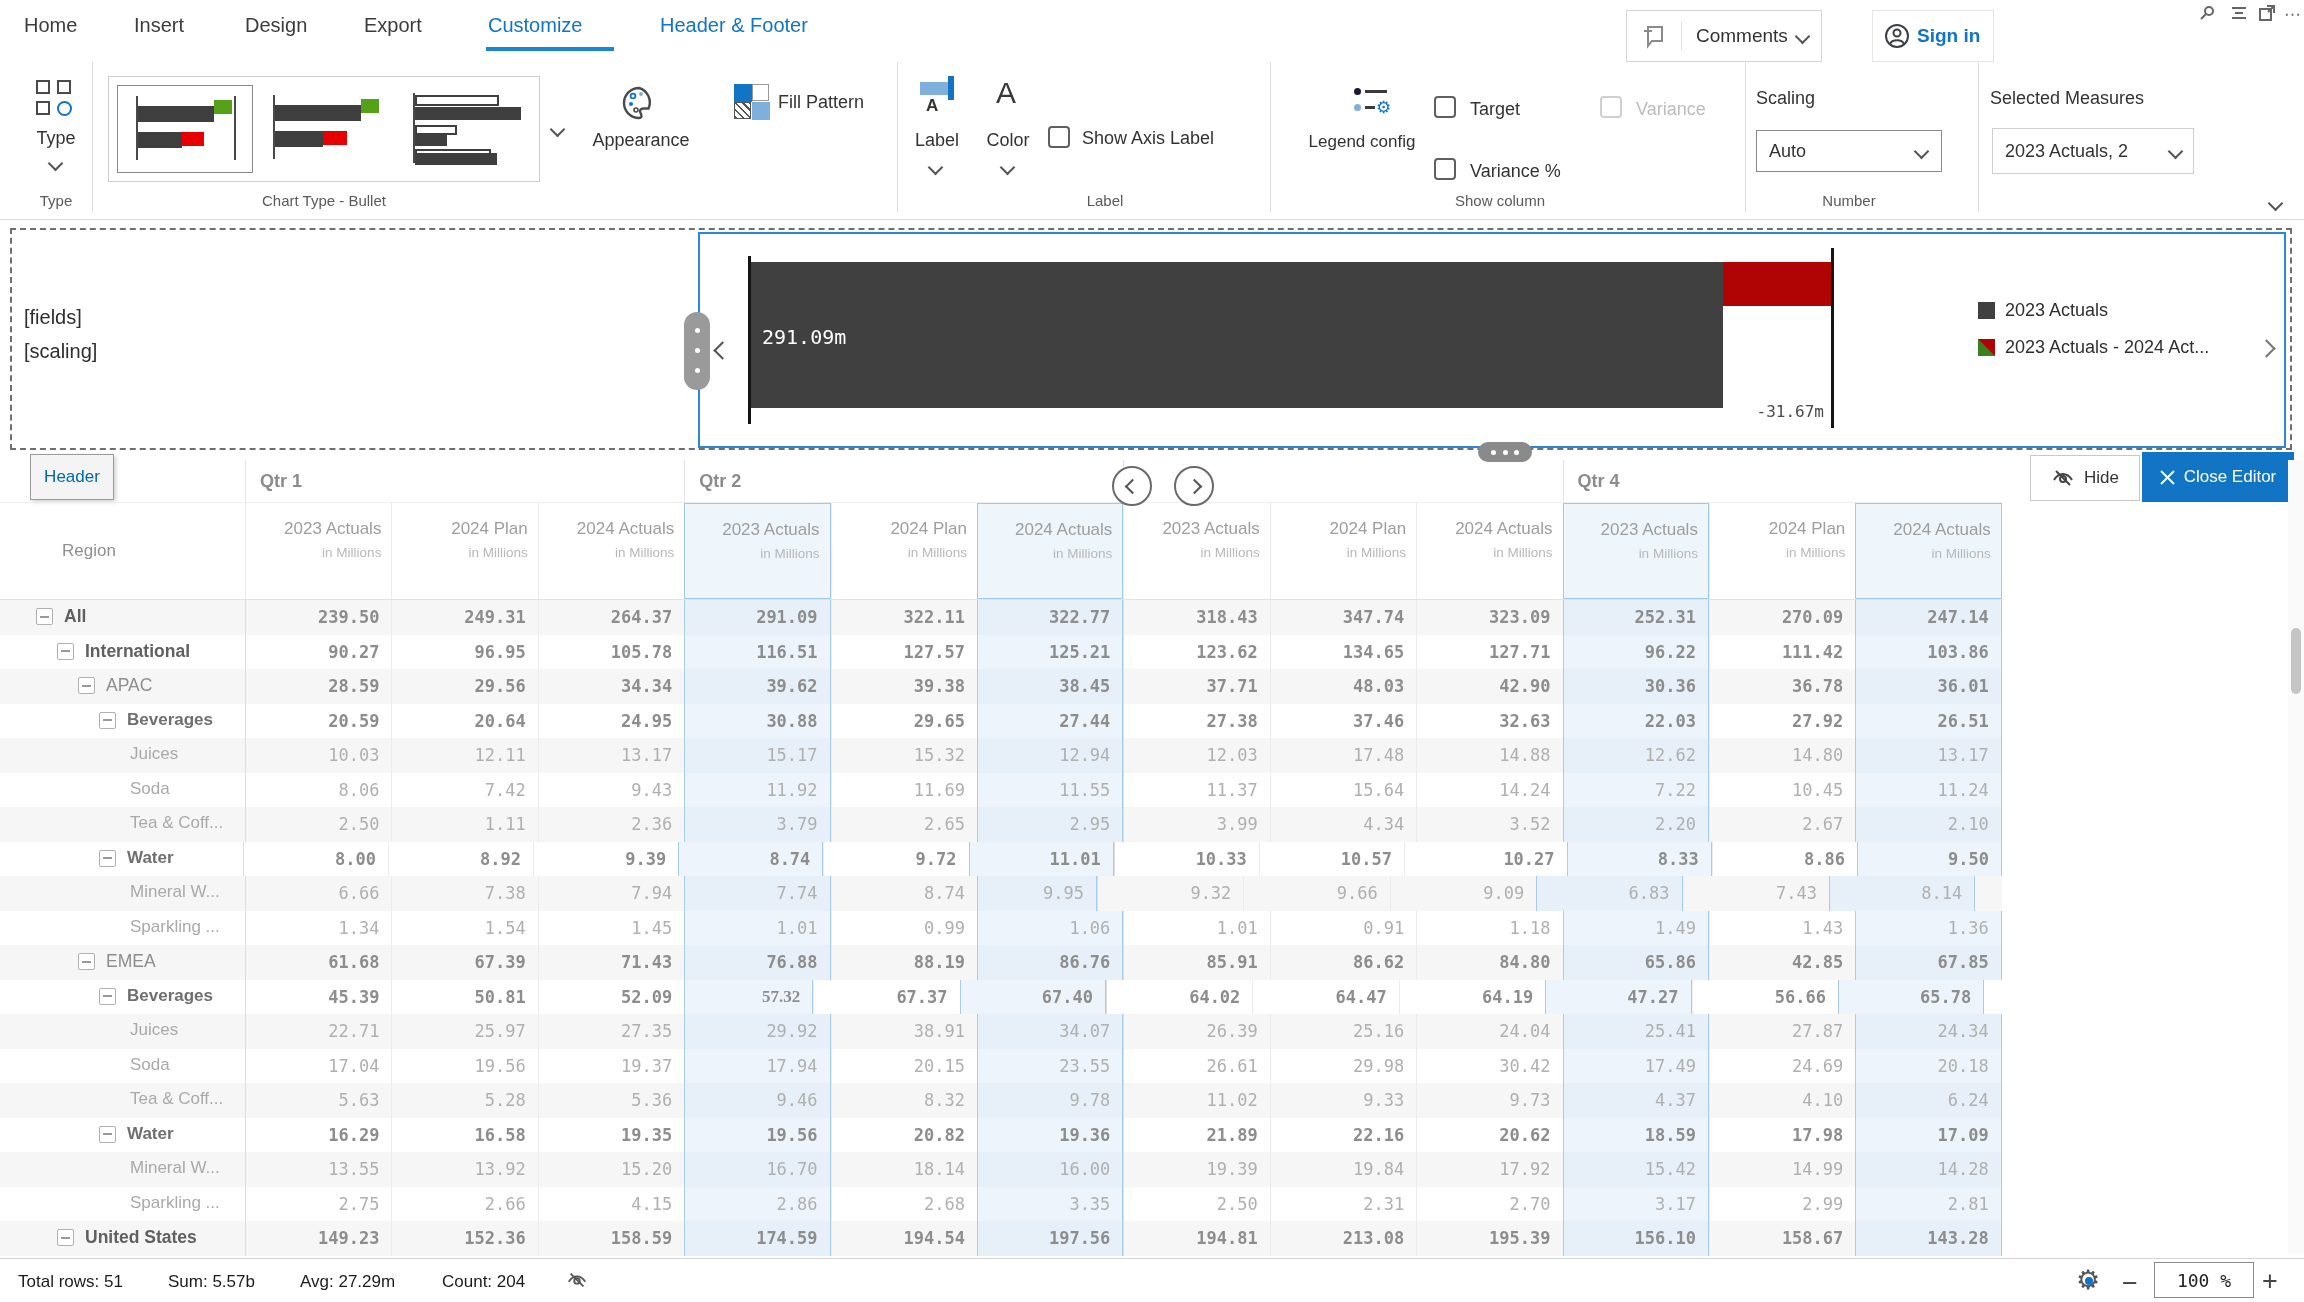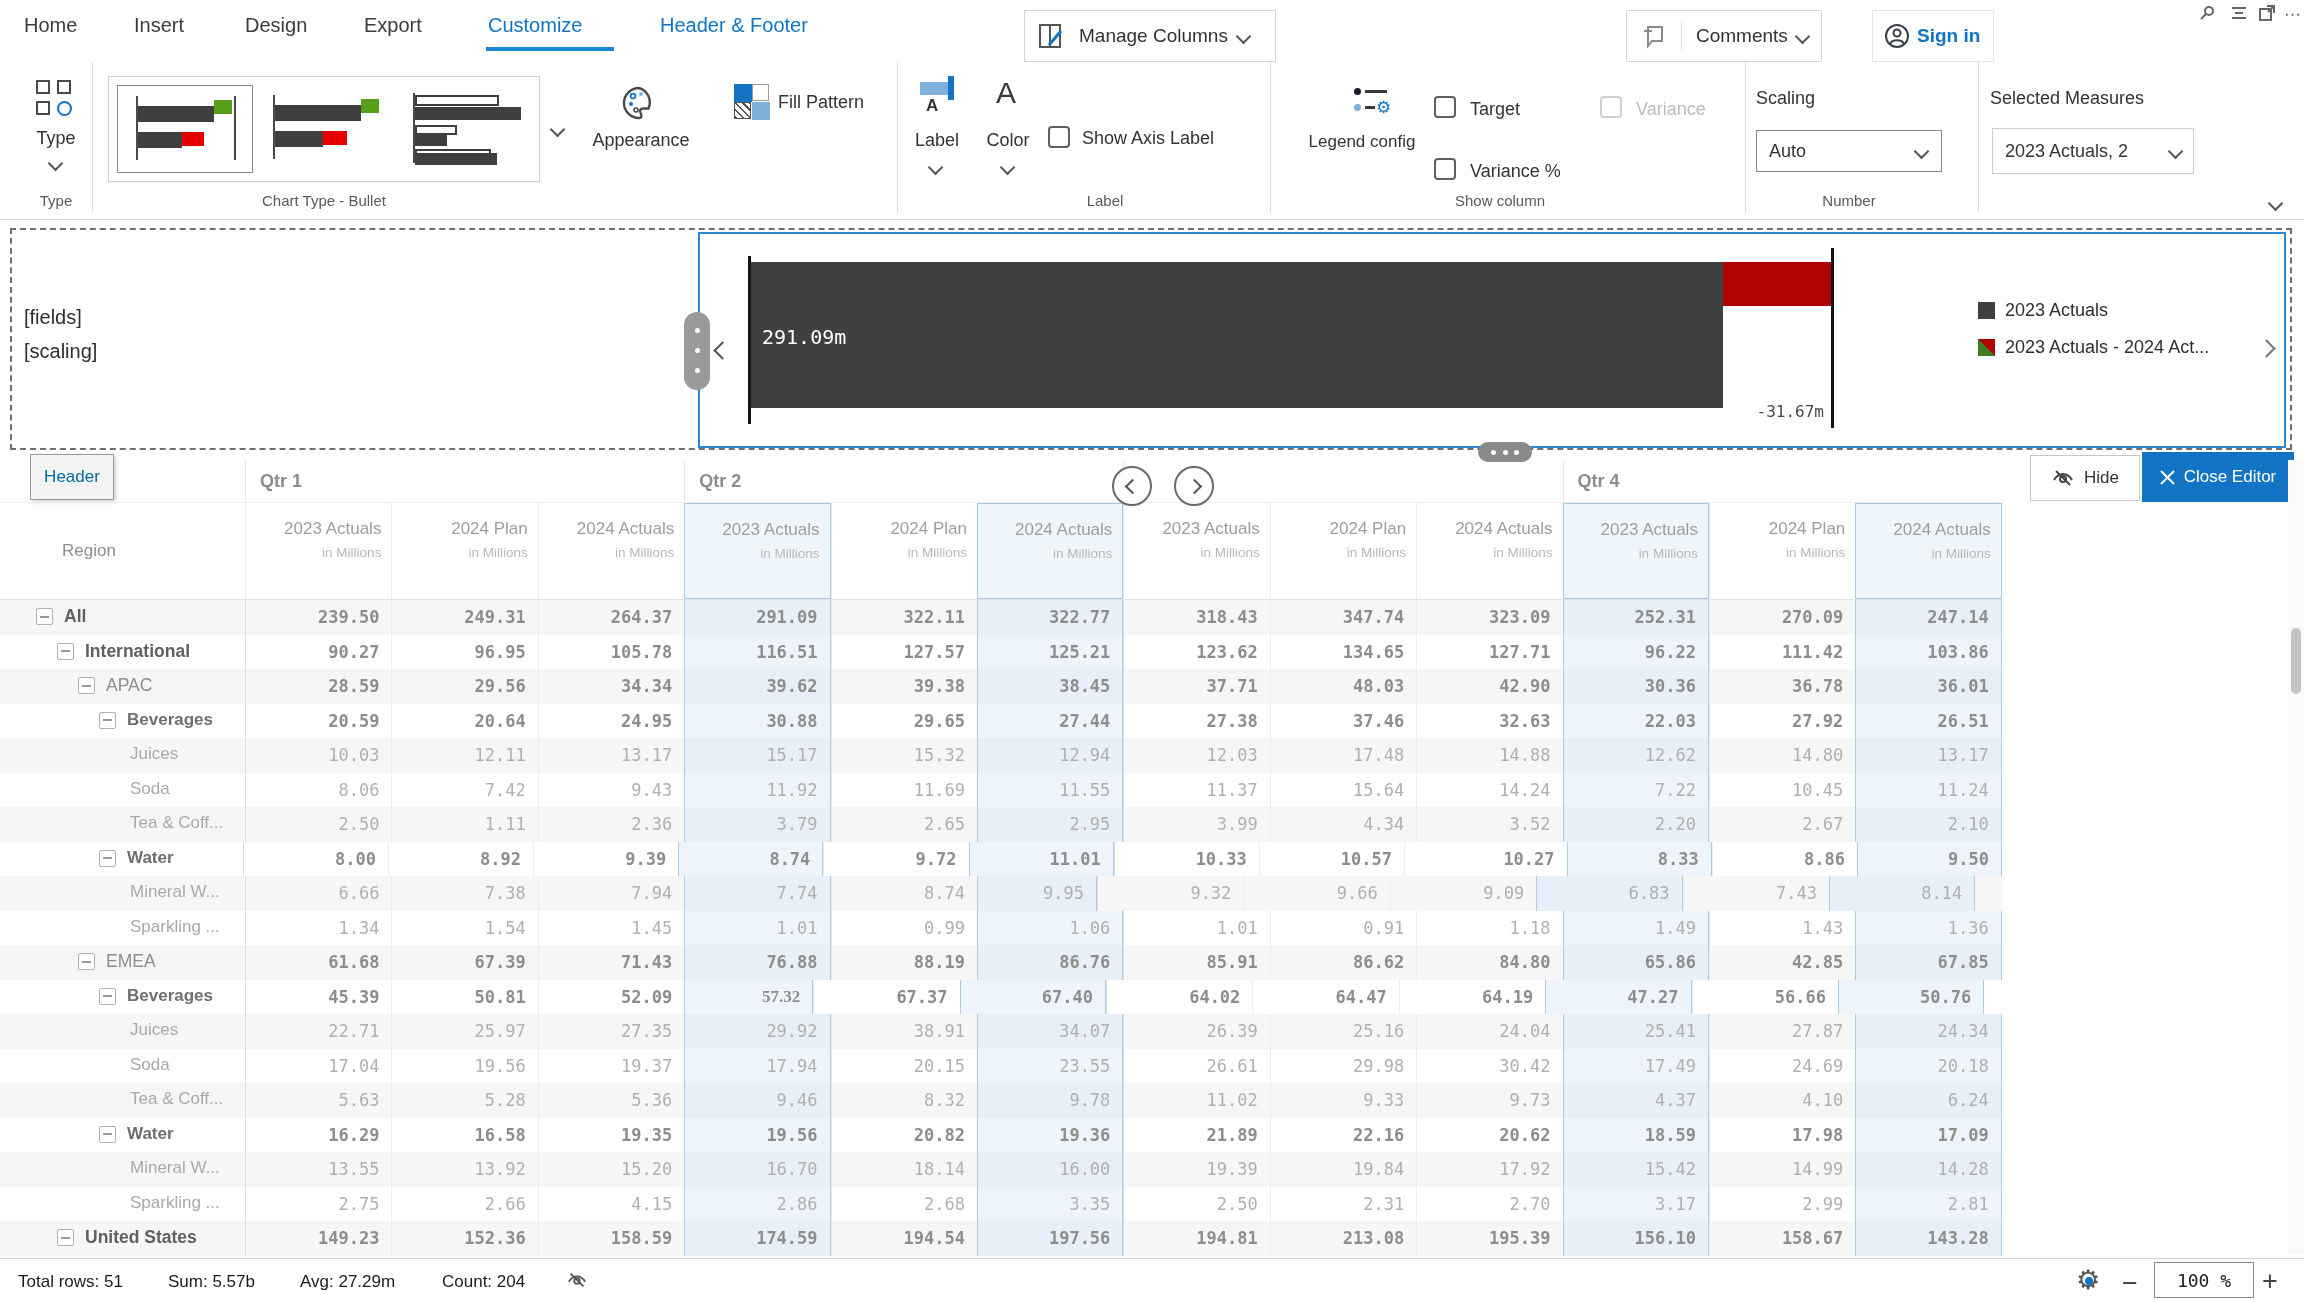--- a/index.html
+++ b/index.html
@@ -94,31 +94,20 @@
 <div id="app">
 
   <div class="tab" style="left:24px;">Home</div>
   <div class="tab" style="left:134px;">Insert</div>
   <div class="tab" style="left:245px;">Design</div>
   <div class="tab" style="left:364px;">Export</div>
   <div class="tab active" style="left:488px;">Customize</div>
   <div id="tab-underline" style="left:486px;width:128px;"></div>
   <div class="tab blue" style="left:660px;">Header &amp; Footer</div>
 
-  <div class="topbtn" style="left:1024px;width:252px;">
-    <span style="margin:0 12px;">
-      <svg width="30" height="30" viewBox="0 0 30 30">
-          <rect x="3" y="4" width="20" height="22" fill="none" stroke="#555" stroke-width="2"></rect>
-          <line x1="13" y1="4" x2="13" y2="26" stroke="#555" stroke-width="2"></line>
-          <line x1="12" y1="24" x2="24" y2="10" stroke="#1174c5" stroke-width="3"></line>
-        </svg>
-    </span>
-    <span class="lbl">Manage Columns</span>
-    <span class="chv" style="margin-left:10px;"></span>
-  </div>
 
   <div class="topbtn" style="left:1626px;width:196px;">
     <span style="margin:0 14px 0 12px;border-right:1px solid #e0e0e0;padding-right:14px;">
       <svg width="28" height="28" viewBox="0 0 28 28">
           <path d="M9 5 h14 v14 h-10 l-4 5 z" fill="none" stroke="#8a8a8a" stroke-width="2"></path>
           <line x1="5" y1="9" x2="13" y2="9" stroke="#8a8a8a" stroke-width="2"></line>
           <line x1="9" y1="5" x2="9" y2="13" stroke="#8a8a8a" stroke-width="2"></line>
         </svg>
     </span>
     <span class="lbl">Comments</span>
@@ -610,21 +599,21 @@
         <div class="ncell bold" style="width: 146.4px;">50.81</div>
         <div class="ncell bold" style="width: 146.4px;">52.09</div>
         <div class="ncell gstart sel bold" style="width: 129px; font-family: Liberation Serif, serif;">57.32</div>
         <div class="ncell bold" style="width: 146.4px;">67.37</div>
         <div class="ncell sel bold" style="width: 146.4px;">67.40</div>
         <div class="ncell gstart bold" style="width: 146.4px;">64.02</div>
         <div class="ncell bold" style="width: 146.4px;">64.47</div>
         <div class="ncell bold" style="width: 146.4px;">64.19</div>
         <div class="ncell gstart sel bold" style="width: 146.4px;">47.27</div>
         <div class="ncell bold" style="width: 146.4px;">56.66</div>
-        <div class="ncell sel bold" style="width: 146.4px;">50.76</div>
+        <div class="ncell sel bold" style="width: 146.4px;">65.78</div>
       </div>
       <div class="drow stripe">
         <div class="labcell" style="width: 245px;">
           <div class="rlab leaf" style="left: 130px;">Juices</div>
         </div>
         <div class="ncell gstart light" style="width: 146.4px;">22.71</div>
         <div class="ncell light" style="width: 146.4px;">25.97</div>
         <div class="ncell light" style="width: 146.4px;">27.35</div>
         <div class="ncell gstart sel light" style="width: 146.4px;">29.92</div>
         <div class="ncell light" style="width: 146.4px;">38.91</div>

